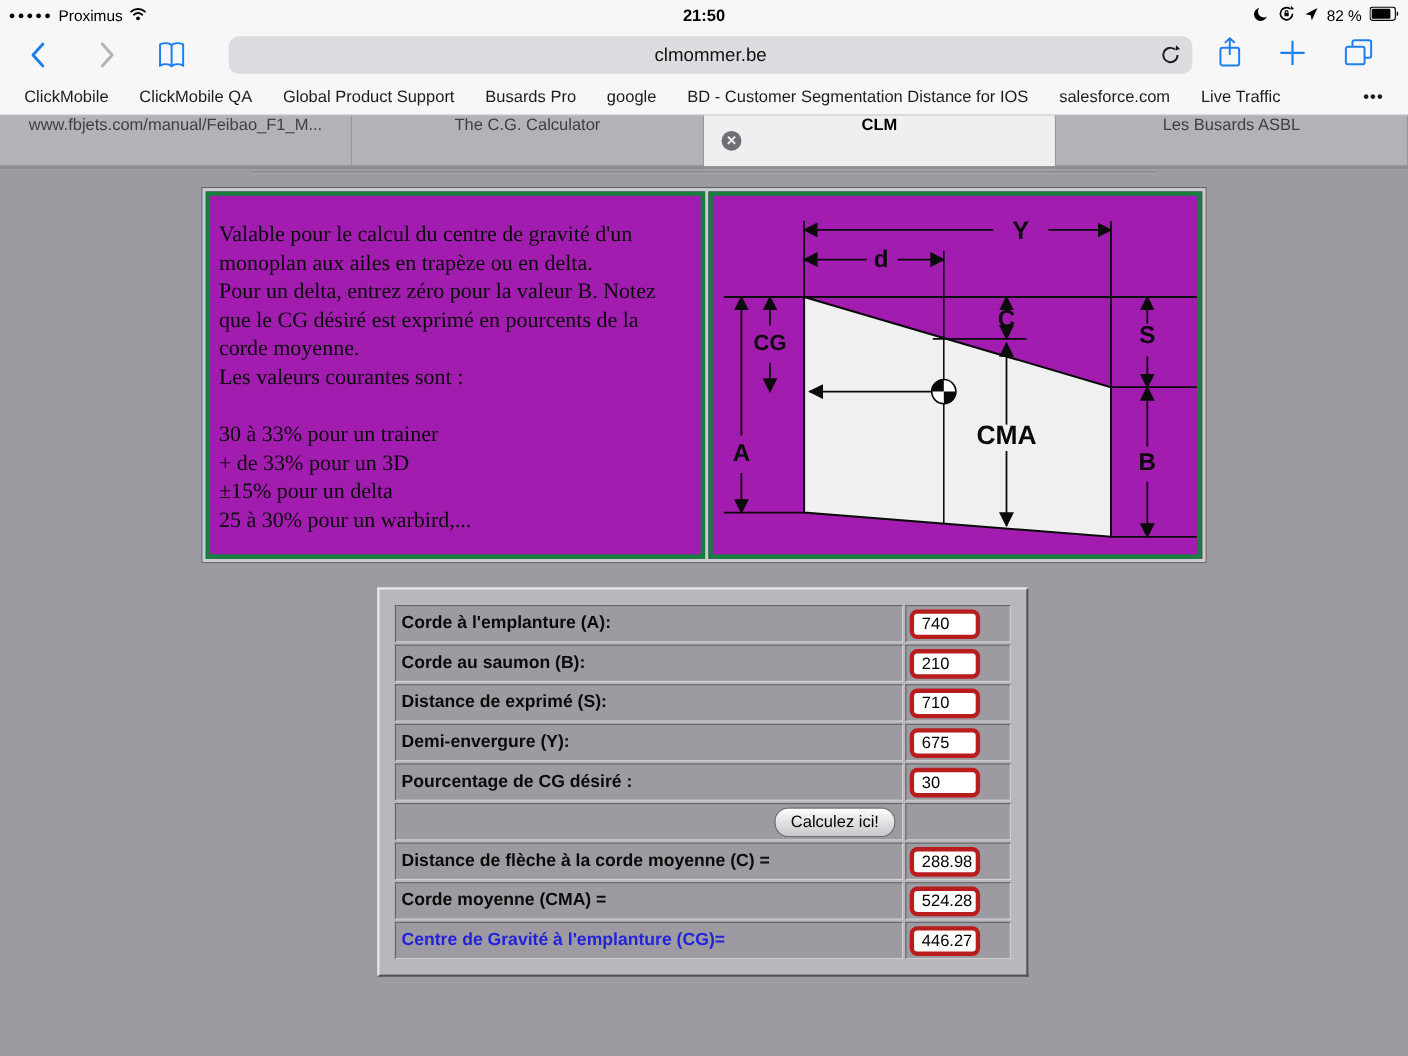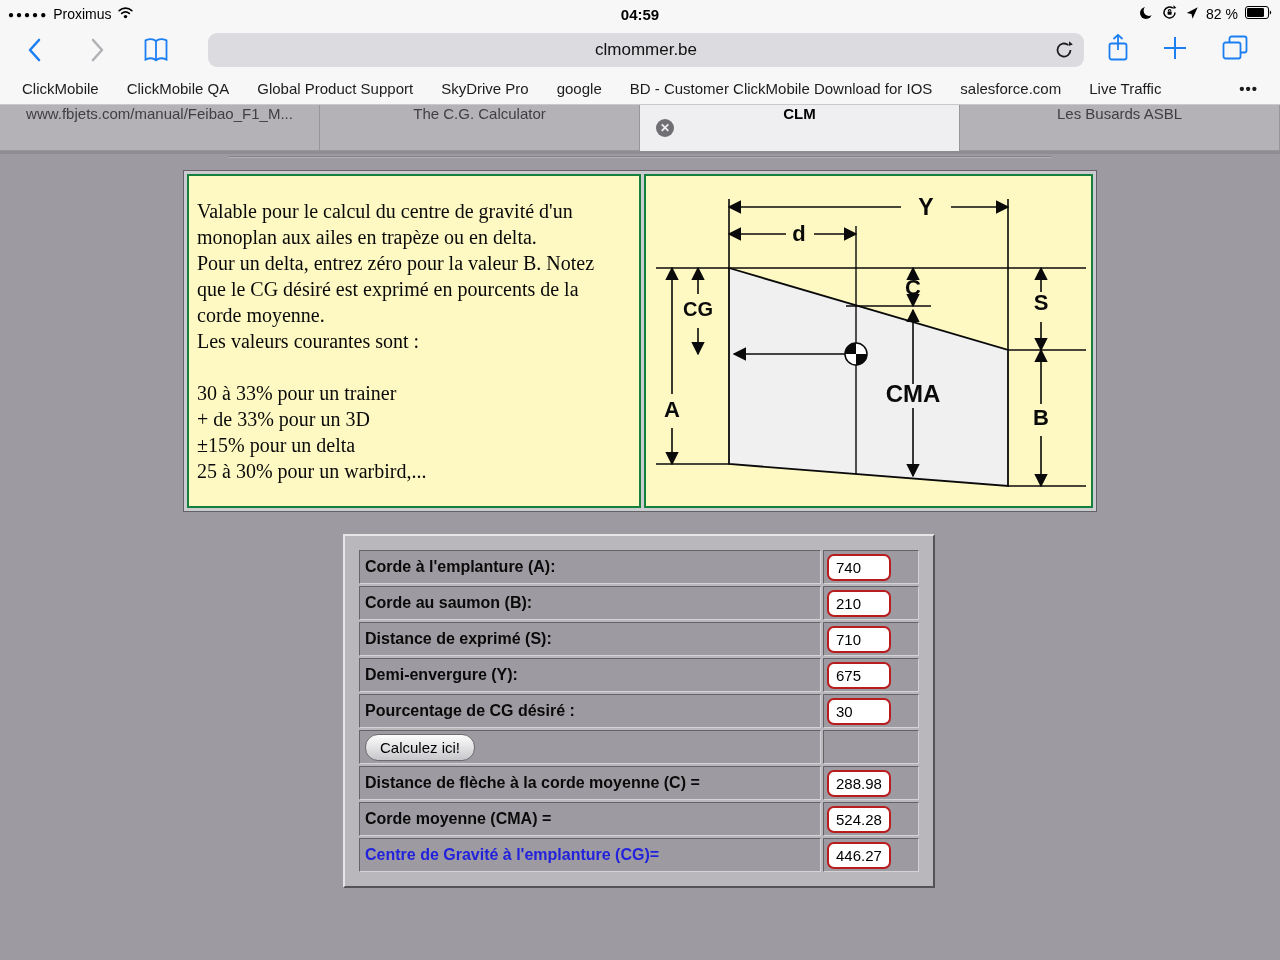--- a/index.html
+++ b/index.html
@@ -26,54 +26,54 @@
   .tab.active { background:#efeef0; color:#000; border-bottom:none; }
   .tab-close { position:absolute; left:16px; top:14px; width:18px; height:18px; border-radius:50%; background:#6f6f74; color:#efeef0; font-size:12px; line-height:18px; text-align:center; font-weight:bold; }
   .tab-bar-bottom { position:absolute; bottom:0; left:0; right:0; height:3px; background:#8f8d92; }
   .tab.active .cover { position:absolute; bottom:-3px; left:0; right:0; height:3px; background:#efeef0; }
 
   
   .page { position:relative; height:806px; background:#9d9ba1; }
   .page-hr { position:absolute; left:229px; top:2px; width:822px; height:2px; background:#85838a; border-bottom:1px solid #b2b0b5; }
 
   .main-panel { position:absolute; left:183px; top:16px; width:914px; height:342px; background:#cccbd0; border:1px solid #636367; padding:3px; display:flex; gap:3px; }
-  .panel-cell { border:2px solid #15803d; background:#fef9c3; height:100%; }
+  .panel-cell { border:4px solid #15803d; background:#a21caf; height:100%; }
   .panel-cell.left { width:454px; padding:22px 8px 0 8px; font-family:"Liberation Serif", serif; font-size:20px; line-height:26px; color:#0a0a0a; white-space:pre-line; }
   .panel-cell.right { flex:1; overflow:hidden; }
 
   .calc-table { position:absolute; left:343px; top:380px; width:592px; background:#b9b7bc; border:2px solid; border-color:#e6e6e8 #525257 #525257 #e6e6e8; padding:14px; }
   .crow { display:flex; gap:2px; margin-bottom:2px; }
   .crow:last-child { margin-bottom:0; }
   .cell { border:1px solid; border-color:#646468 #d4d4d6 #d4d4d6 #646468; background:#9d9ba1; height:34px; display:flex; align-items:center; }
   .cell.label { flex:1; padding:0 5px; font-weight:bold; font-size:16px; color:#0a0a0a; }
   .cell.value { width:96px; padding-left:3px; }
   .cell.label.link { color:#2222dd; }
-  .cell.label.btn-cell { justify-content:flex-start; padding-right:6px; }
-  .num-input { width:64px; height:27px; border:2px solid #b91c1c; border-radius:7px; background:#fff; font-family:"Liberation Sans", sans-serif; font-size:15px; color:#000; padding-left:7px; outline:none; }
+  .cell.label.btn-cell { justify-content:flex-end; padding-right:6px; }
+  .num-input { width:64px; height:27px; border:4px solid #b91c1c; border-radius:7px; background:#fff; font-family:"Liberation Sans", sans-serif; font-size:15px; color:#000; padding-left:7px; outline:none; }
   .calc-btn { height:27px; padding:0 14px; border:1px solid #6d6d71; border-radius:13px; background:linear-gradient(#fdfdfd,#c7c7cb); font-family:"Liberation Sans", sans-serif; font-size:15px; color:#000; }
 
   svg text { font-family:"Liberation Sans", sans-serif; font-weight:bold; fill:#0a0a0a; }
 </style>
 </head>
 <body>
 
 <div class="chrome">
   <div class="status-bar">
     <div class="sb-left">
       <span class="sb-dots">●●●●●</span>
       <span>Proximus</span>
       <span>
         <svg width="17" height="13" viewBox="0 0 17 13">
             <path d="M2.2 4.6 a9.5 9.5 0 0 1 12.6 0" fill="none" stroke="#000" stroke-width="1.7" stroke-linecap="round"></path>
             <path d="M4.7 7.4 a6 6 0 0 1 7.6 0" fill="none" stroke="#000" stroke-width="1.7" stroke-linecap="round"></path>
             <circle cx="8.5" cy="10.6" r="1.7" fill="#000"></circle>
           </svg>
       </span>
     </div>
-    <div class="sb-time">04:59</div>
+    <div class="sb-time">21:50</div>
     <div class="sb-right">
       <span>
         <svg width="16" height="16" viewBox="0 0 16 16">
             <circle cx="8" cy="8" r="6" fill="#000"></circle>
             <circle cx="11" cy="5.5" r="5.4" fill="#f7f7f8"></circle>
           </svg>
       </span>
       <span>
         <svg width="17" height="17" viewBox="0 0 17 17">
             <path d="M14 8.5 a5.5 5.5 0 1 1 -2.2-4.4" fill="none" stroke="#000" stroke-width="1.5"></path>
@@ -143,23 +143,23 @@
             <rect x="3.5" y="8.5" width="17" height="16" rx="2" fill="#f7f7f8" stroke="#1b7ff2" stroke-width="1.8"></rect>
           </svg>
       </span>
     </div>
   </div>
 
   <div class="bookmarks-bar">
     <span class="bm-item">ClickMobile</span>
     <span class="bm-item">ClickMobile QA</span>
     <span class="bm-item">Global Product Support</span>
-    <span class="bm-item">SkyDrive Pro</span>
+    <span class="bm-item">Busards Pro</span>
     <span class="bm-item">google</span>
-    <span class="bm-item">BD - Customer ClickMobile Download for IOS</span>
+    <span class="bm-item">BD - Customer Segmentation Distance for IOS</span>
     <span class="bm-item">salesforce.com</span>
     <span class="bm-item">Live Traffic</span>
     <span class="bm-more">•••</span>
   </div>
 
   <div class="tab-bar">
     <div class="tab">
         <span>www.fbjets.com/manual/Feibao_F1_M...</span>
       </div>
     <div class="tab">

